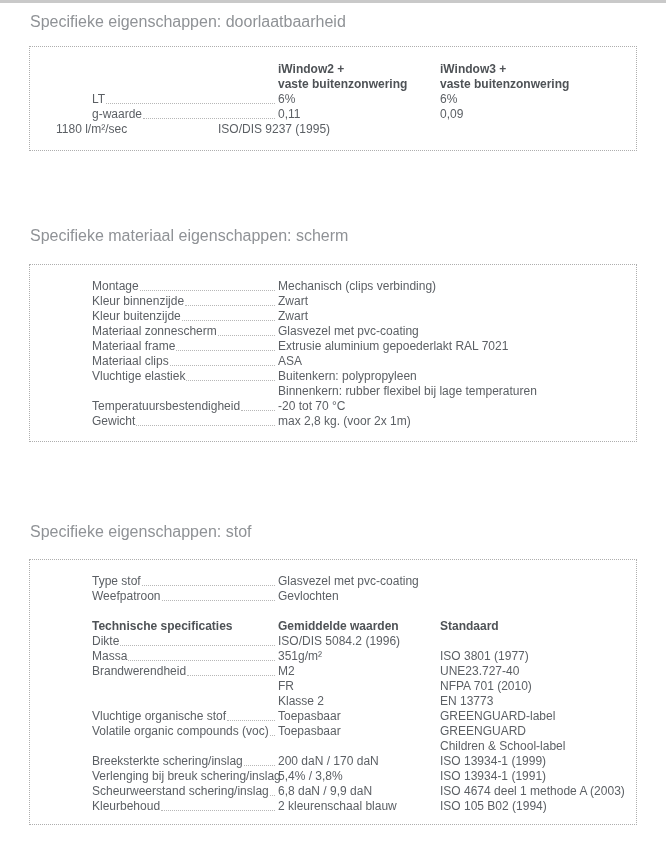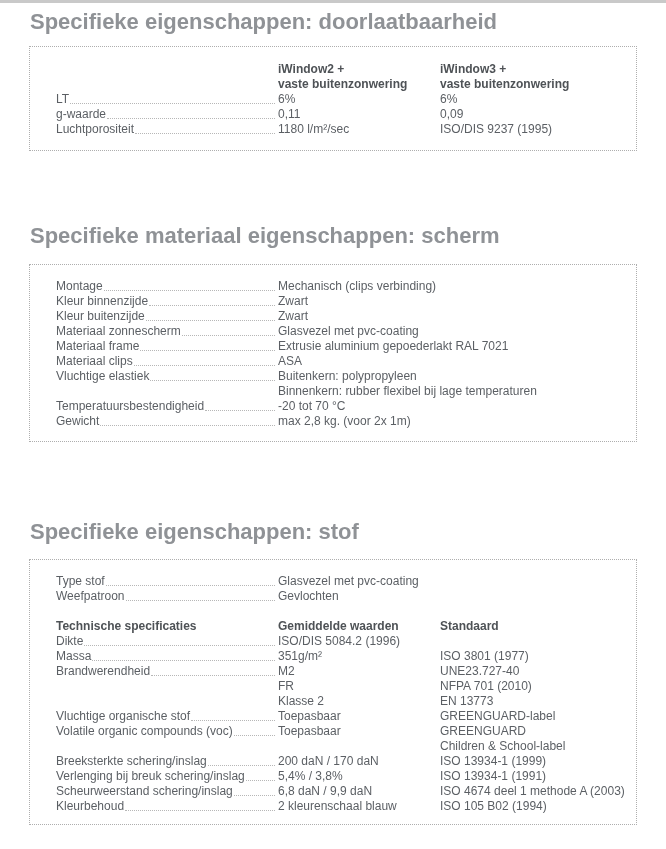--- a/index.html
+++ b/index.html
@@ -11,22 +11,22 @@
     --topbar:#c9c9c9;
   }
   html,body{margin:0;padding:0;}
   body{
     width:666px;height:849px;background:#ffffff;
     font-family:"Liberation Sans", sans-serif;
     overflow:hidden;position:relative;
   }
   .topbar{height:3px;width:666px;background:var(--topbar);}
   .sec-title{
-    font-size:22px;line-height:27px;color:var(--title);
-    margin:0 0 0 30px;font-weight:700;white-space:nowrap;
+    font-size:16px;line-height:27px;color:var(--title);
+    margin:0 0 0 30px;font-weight:400;white-space:nowrap;
   }
   .t1{margin-top:5px;}
   .t2{margin-top:71px;}
   .t3{margin-top:76px;}
   .box{
     box-sizing:border-box;
     margin-left:29px;width:608px;
     border:1px dotted var(--border);
   }
   .box1{margin-top:11px;padding:15px 18px 13px 26px;}
@@ -34,21 +34,21 @@
   .box3{margin-top:14px;padding:14px 18px 10px 26px;}
   .row{
     display:flex;height:15px;line-height:15px;
     font-size:12px;color:var(--text);white-space:nowrap;
   }
   .row.b{font-weight:700;color:var(--bold);}
   .c1{width:222px;display:flex;min-width:222px;}
   .c2{width:162px;min-width:162px;}
   .c2.grow{flex:1;width:auto;min-width:0;}
   .c3{flex:1;}
-  .lbl{flex:0 0 auto;}
+  .lbl{flex:0 0 auto;margin-left:36px;}
   .leader{
     flex:1 1 auto;
     border-bottom:1px dotted var(--leader);
     margin:0 3px 3px 1px;
   }
   .spacer{height:15px;}
 </style>
 </head>
 <body>
 
@@ -80,24 +80,20 @@
   </div>
   <div class="row">
     <div class="c1">
         <span class="lbl">g-waarde</span>
         <span class="leader"></span>
       </div>
     <div class="c2">0,11</div>
     <div class="c3">0,09</div>
   </div>
   <div class="row">
-    <div class="c1">
-        <span class="lbl">Luchtporositeit</span>
-        <span class="leader"></span>
-      </div>
     <div class="c2">1180 l/m²/sec</div>
     <div class="c3">ISO/DIS 9237 (1995)</div>
   </div>
 </div>
 
 <h1 class="sec-title t2">Specifieke materiaal eigenschappen: scherm</h1>
 <div class="box box2">
   <div class="row">
     <div class="c1">
         <span class="lbl">Montage</span>

